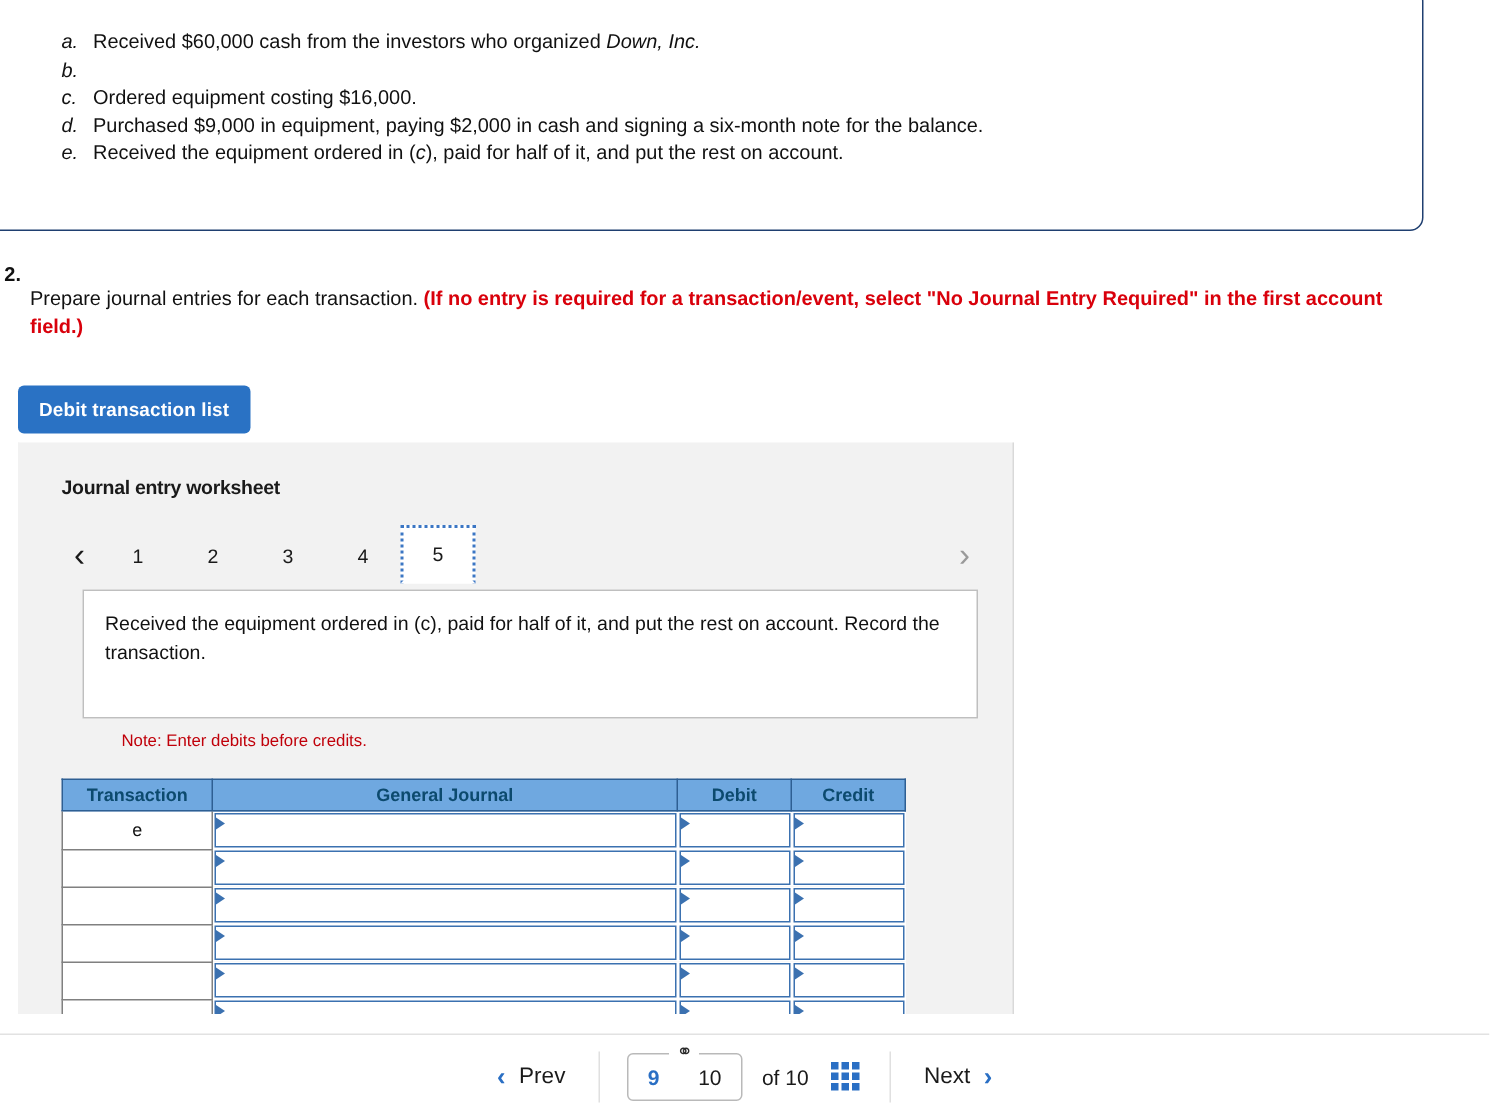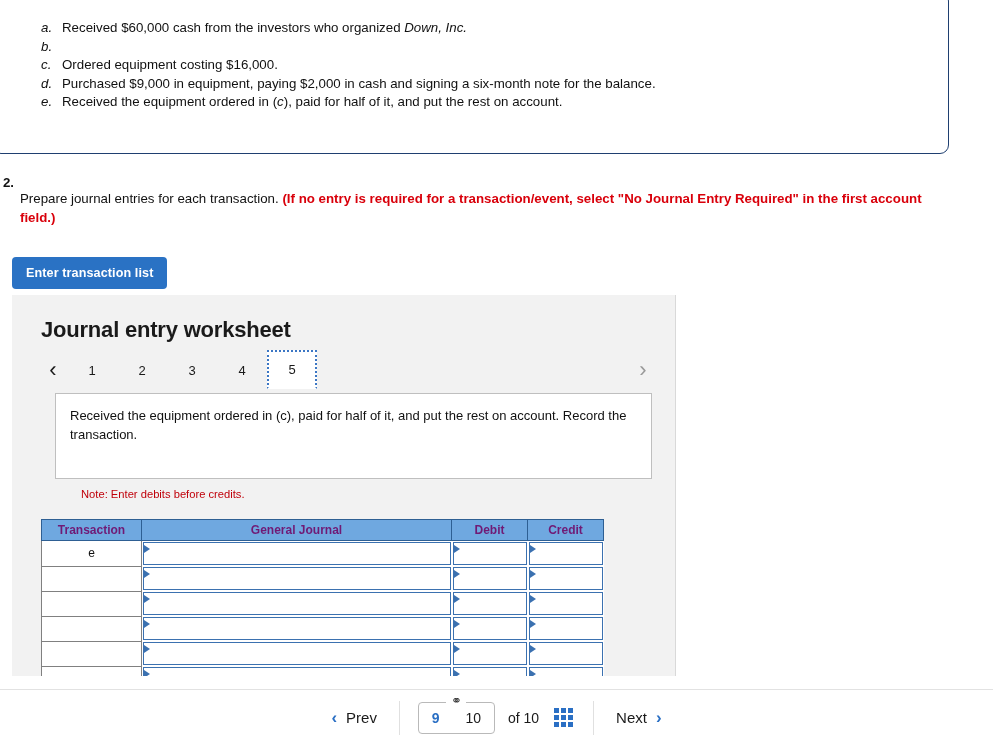--- a/index.html
+++ b/index.html
@@ -95,21 +95,21 @@
     left: 12px; top: 295px;
     width: 664px; height: 381px;
     background: #f2f2f2;
     border-right: 1px solid #d9d9d9;
     border-left: 1px solid #f2f2f2;
     overflow: hidden;
   }
   .panel-title {
     position: absolute;
     left: 28px; top: 22px;
-    font-size: 22px;
+    font-size: 13px;
     font-weight: bold;
     color: #1a1a1a;
     letter-spacing: -0.2px;
   }
 
   
   .tabs {
     position: absolute;
     left: 26px; top: 57px;
     width: 618px;
@@ -175,21 +175,21 @@
   .jtable {
     position: absolute;
     left: 28px; top: 224px;
     width: 562px;
     border-collapse: collapse;
     table-layout: fixed;
   }
   .jtable th {
     background: #6fa8e0;
     border: 1px solid #2e5f93;
-    color: #701a75;
+    color: #0c4a6e;
     font-size: 12px;
     font-weight: bold;
     height: 21px;
     padding: 0;
     text-align: center;
   }
   .col-txn { width: 100px; }
   .col-gj  { width: 310px; }
   .col-deb { width: 76px; }
   .col-cre { width: 76px; }
@@ -346,21 +346,21 @@
       </ul>
   </div>
 
   <div class="q2">
     <div class="q2-row">
       <span class="q2-num">2.</span>
       <span class="q2-body"><span>Prepare journal entries for each transaction. </span><span class="req">(If no entry is required for a transaction/event, select "No Journal Entry Required" in the first account field.)</span></span>
     </div>
   </div>
 
-  <button class="view-btn">Enter transaction list</button>
+  <button class="view-btn">Debit transaction list</button>
 
   <div class="panel">
 
     <div class="panel-title">Journal entry worksheet</div>
 
     <div class="tabs">
       <div class="tab-arrow left">‹</div>
       <div id="tab-container" style="display:flex;align-items:center;">
           <div class="tab">1</div>
           <div class="tab">2</div>

